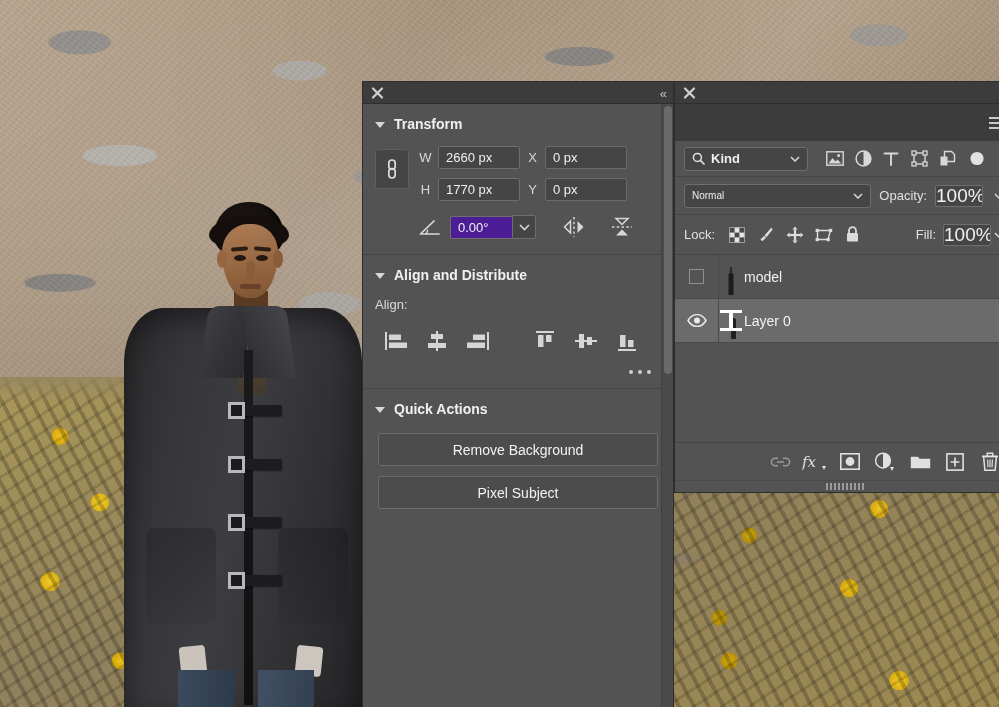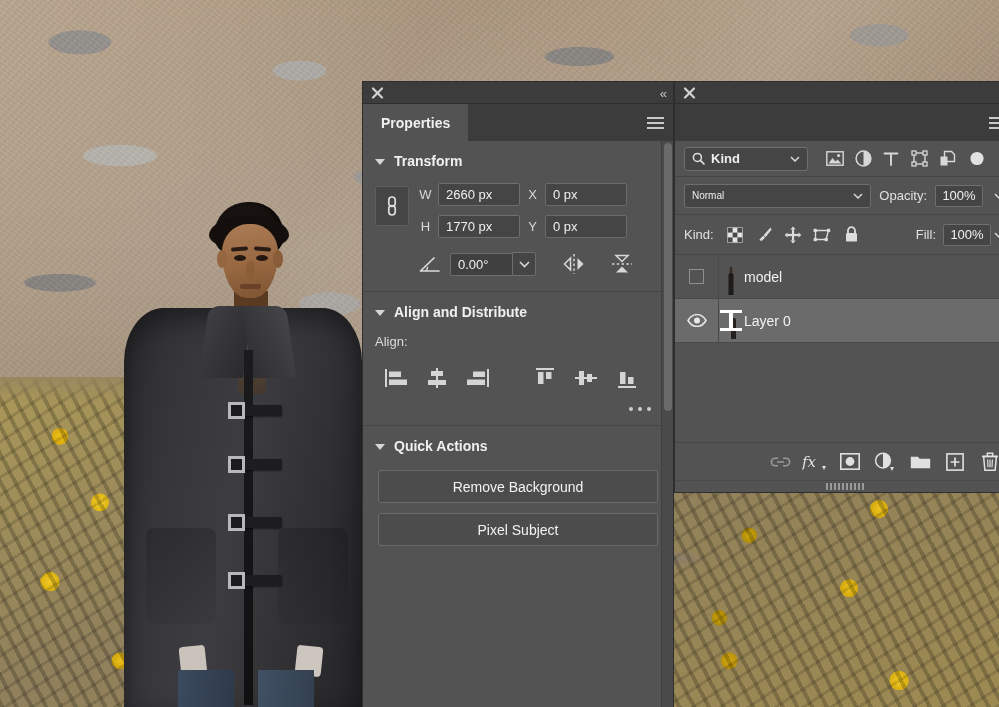--- a/index.html
+++ b/index.html
@@ -250,21 +250,21 @@
   .flabel { width:13px; font-size:13px; color:#d8d8d8; text-align:center; flex:none; }
   .finput {
     background:#454545; border:1px solid #6e6e6e; border-radius:2px;
     color:#f0f0f0; font-size:13px; font-family:"Liberation Sans", sans-serif;
     padding:3px 7px; width:82px; outline:none;
   }
   .finput.xy { border-color:#6a6a6a; }
 
   .angle-row { display:flex; align-items:center; gap:9px; padding:4px 12px 0 56px; }
   .angle-input {
-    background:#404040; border:1px solid #6e6e6e; border-right:none;
+    background:#4c1d95; border:1px solid #6e6e6e; border-right:none;
     border-radius:2px 0 0 2px; color:#f0f0f0; font-size:13px;
     font-family:"Liberation Sans", sans-serif; padding:3px 7px; width:62px; outline:none;
   }
   .angle-drop {
     background:#454545; border:1px solid #6e6e6e; border-radius:0 2px 2px 0;
     width:24px; height:24px; display:flex; align-items:center; justify-content:center;
     cursor:pointer;
   }
   .flip-wrap { display:flex; gap:22px; margin-left:16px; }
   .flip-btn { width:26px;height:26px;display:flex;align-items:center;justify-content:center;cursor:pointer; }
@@ -323,21 +323,21 @@
   }
   .blend-select {
     flex:1; height:24px; background:#454545; border:1px solid #6e6e6e;
     border-radius:3px; display:flex; align-items:center; padding:0 7px;
     cursor:pointer; min-width:0;
   }
   .blend-text { font-size:10px; color:#ededed; flex:1; }
   .small-label { font-size:13px; color:#e0e0e0; white-space:nowrap; }
   .num-box {
     width:48px; height:22px; background:#454545; border:1px solid #6e6e6e;
-    border-radius:2px; color:#f0f0f0; font-size:13px;
+    border-radius:2px; color:#f0f0f0; font-size:19px;
     font-family:"Liberation Sans", sans-serif; text-align:center; outline:none;
   }
   .num-caret { width:15px; display:flex; align-items:center; justify-content:center; cursor:pointer; }
 
   .lock-row {
     height:40px; display:flex; align-items:center; padding:0 9px; gap:0;
     border-bottom:1px solid #464646;
   }
   .lock-icon {
     width:29px; height:26px; display:flex; align-items:center; justify-content:center;
@@ -472,30 +472,20 @@
 
   <div class="panel-bar">
     <span class="bar-close">
       <svg width="13" height="13" viewBox="0 0 13 13">
         <path d="M2 2 L11 11 M11 2 L2 11" stroke="#d2d2d2" stroke-width="2.2" stroke-linecap="round"></path>
       </svg>
     </span>
     <span class="bar-collapse">«</span>
   </div>
 
-  <div class="tab-strip">
-    <div class="tab">
-      <span>Properties</span>
-    </div>
-    <span class="hamburger">
-      <i></i>
-        <i></i>
-        <i></i>
-    </span>
-  </div>
 
   <div id="properties-body">
 
 
     <div class="section">
       <div class="section-title">
         <span class="chevron-d"></span>
         <span>Transform</span>
       </div>
 
@@ -722,21 +712,21 @@
     <span class="small-label">Opacity:</span>
     <input class="num-box" value="100%" style="">
     <span class="num-caret">
       <svg width="10" height="6" viewBox="0 0 10 6">
           <path d="M1 1 L5 5 L9 1" stroke="#d8d8d8" stroke-width="1.5" fill="none"></path>
         </svg>
     </span>
   </div>
 
   <div class="lock-row">
-    <span class="small-label" style="margin-right:7px;">Kind:</span>
+    <span class="small-label" style="margin-right:7px;">Lock:</span>
 
     <span class="lock-icon">
       <svg width="16" height="16" viewBox="0 0 16 16">
         <rect x="0.8" y="0.8" width="14.4" height="14.4" fill="#e6e6e6" stroke="#cfcfcf" stroke-width="1"></rect>
         <rect x="0.8" y="0.8" width="4.8" height="4.8" fill="#4a4a4a"></rect>
         <rect x="10.4" y="0.8" width="4.8" height="4.8" fill="#4a4a4a"></rect>
         <rect x="5.6" y="5.6" width="4.8" height="4.8" fill="#4a4a4a"></rect>
         <rect x="0.8" y="10.4" width="4.8" height="4.8" fill="#4a4a4a"></rect>
         <rect x="10.4" y="10.4" width="4.8" height="4.8" fill="#4a4a4a"></rect>
       </svg>

